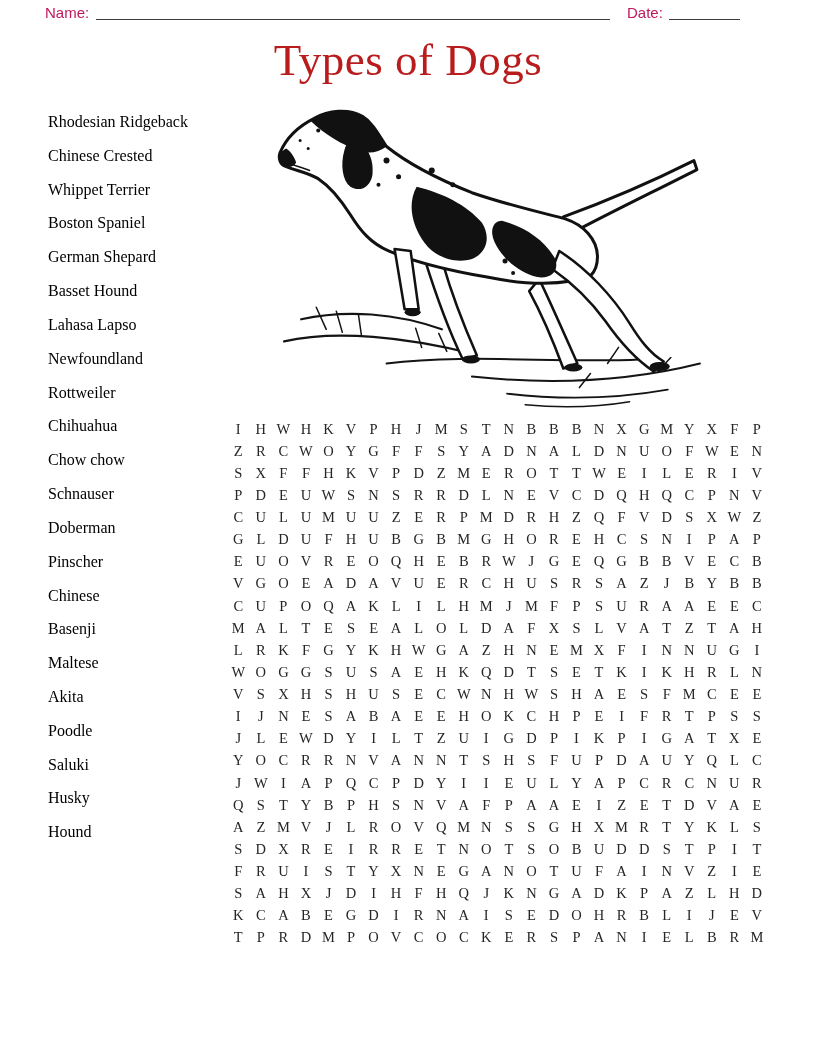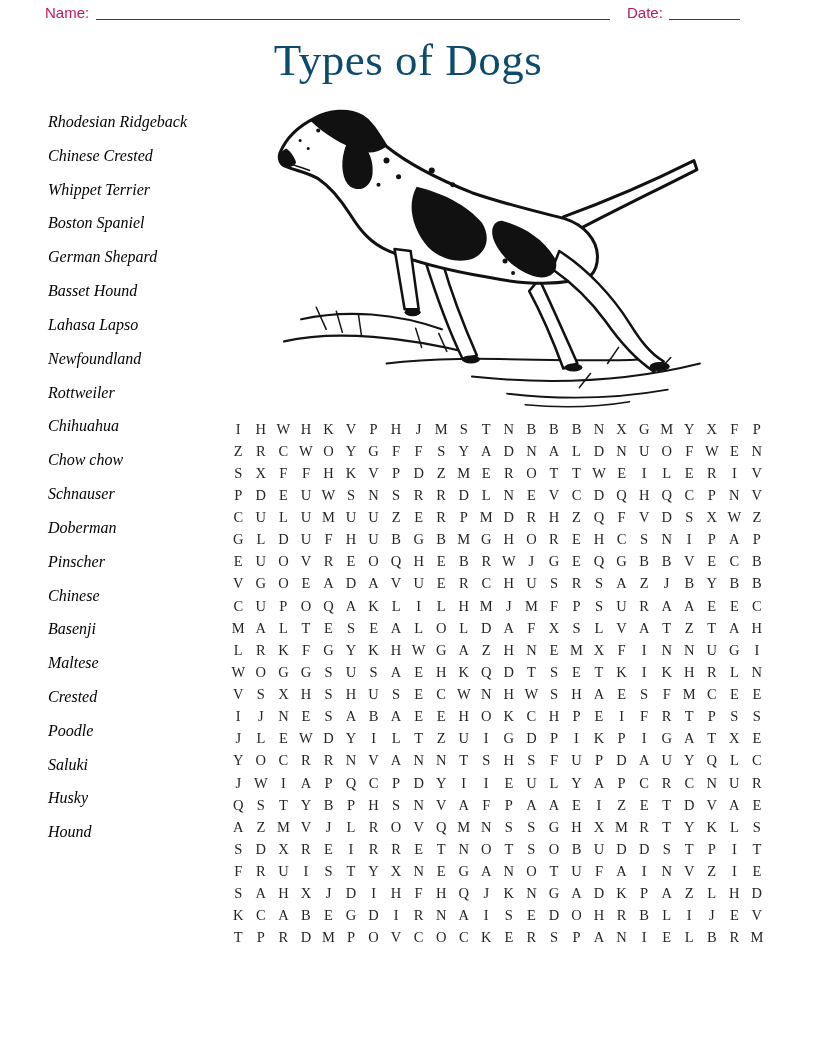--- a/index.html
+++ b/index.html
@@ -9,25 +9,25 @@
   .hdr-label { position:absolute; top:4px; font-family:"Liberation Sans", sans-serif;
                font-size:15px; color:#be185d; }
   #name-label { left:45px; }
   #date-label { left:627px; }
   .fill-line { position:absolute; top:19px; border-bottom:1.6px solid #3c3c3c; height:0; }
   #name-line { left:96px; width:514px; }
   #date-line { left:669px; width:71px; }
 
   .title { position:absolute; top:34px; left:0; width:100%; text-align:center;
            font-family:"Liberation Serif", serif; font-size:45px; font-weight:400;
-           color:#0c4a6e; letter-spacing:0.5px; }
+           color:#b91c1c; letter-spacing:0.5px; }
 
   .words { position:absolute; left:48px; top:105px; list-style:none;
            font-family:"Liberation Serif", serif; font-size:16px; color:#000; }
-  .words li { height:33.83px; display:flex; align-items:center; white-space:nowrap;font-style:italic; }
+  .words li { height:33.83px; display:flex; align-items:center; white-space:nowrap; }
 
   .dog-wrap { position:absolute; left:266px; top:100px; width:452px; height:312px; }
   .dog-wrap svg { width:100%; height:100%; }
 
   .grid { position:absolute; left:227px; top:418px;
           display:grid; grid-template-columns:repeat(24, 22.56px); grid-auto-rows:22.13px;
           font-family:"Liberation Serif", serif; font-size:14.5px; color:#262626; }
   .grid span { display:flex; align-items:center; justify-content:center; }
 </style>
 </head>
@@ -54,21 +54,21 @@
       <li>Newfoundland</li>
       <li>Rottweiler</li>
       <li>Chihuahua</li>
       <li>Chow chow</li>
       <li>Schnauser</li>
       <li>Doberman</li>
       <li>Pinscher</li>
       <li>Chinese</li>
       <li>Basenji</li>
       <li>Maltese</li>
-      <li>Crested</li>
+      <li>Akita</li>
       <li>Poodle</li>
       <li>Saluki</li>
       <li>Husky</li>
       <li>Hound</li>
     </ul>
 
   <div class="dog-wrap">
     <svg viewBox="0 0 450 310" xmlns="http://www.w3.org/2000/svg">
 
       <g stroke="#141414" fill="none" stroke-linecap="round">

